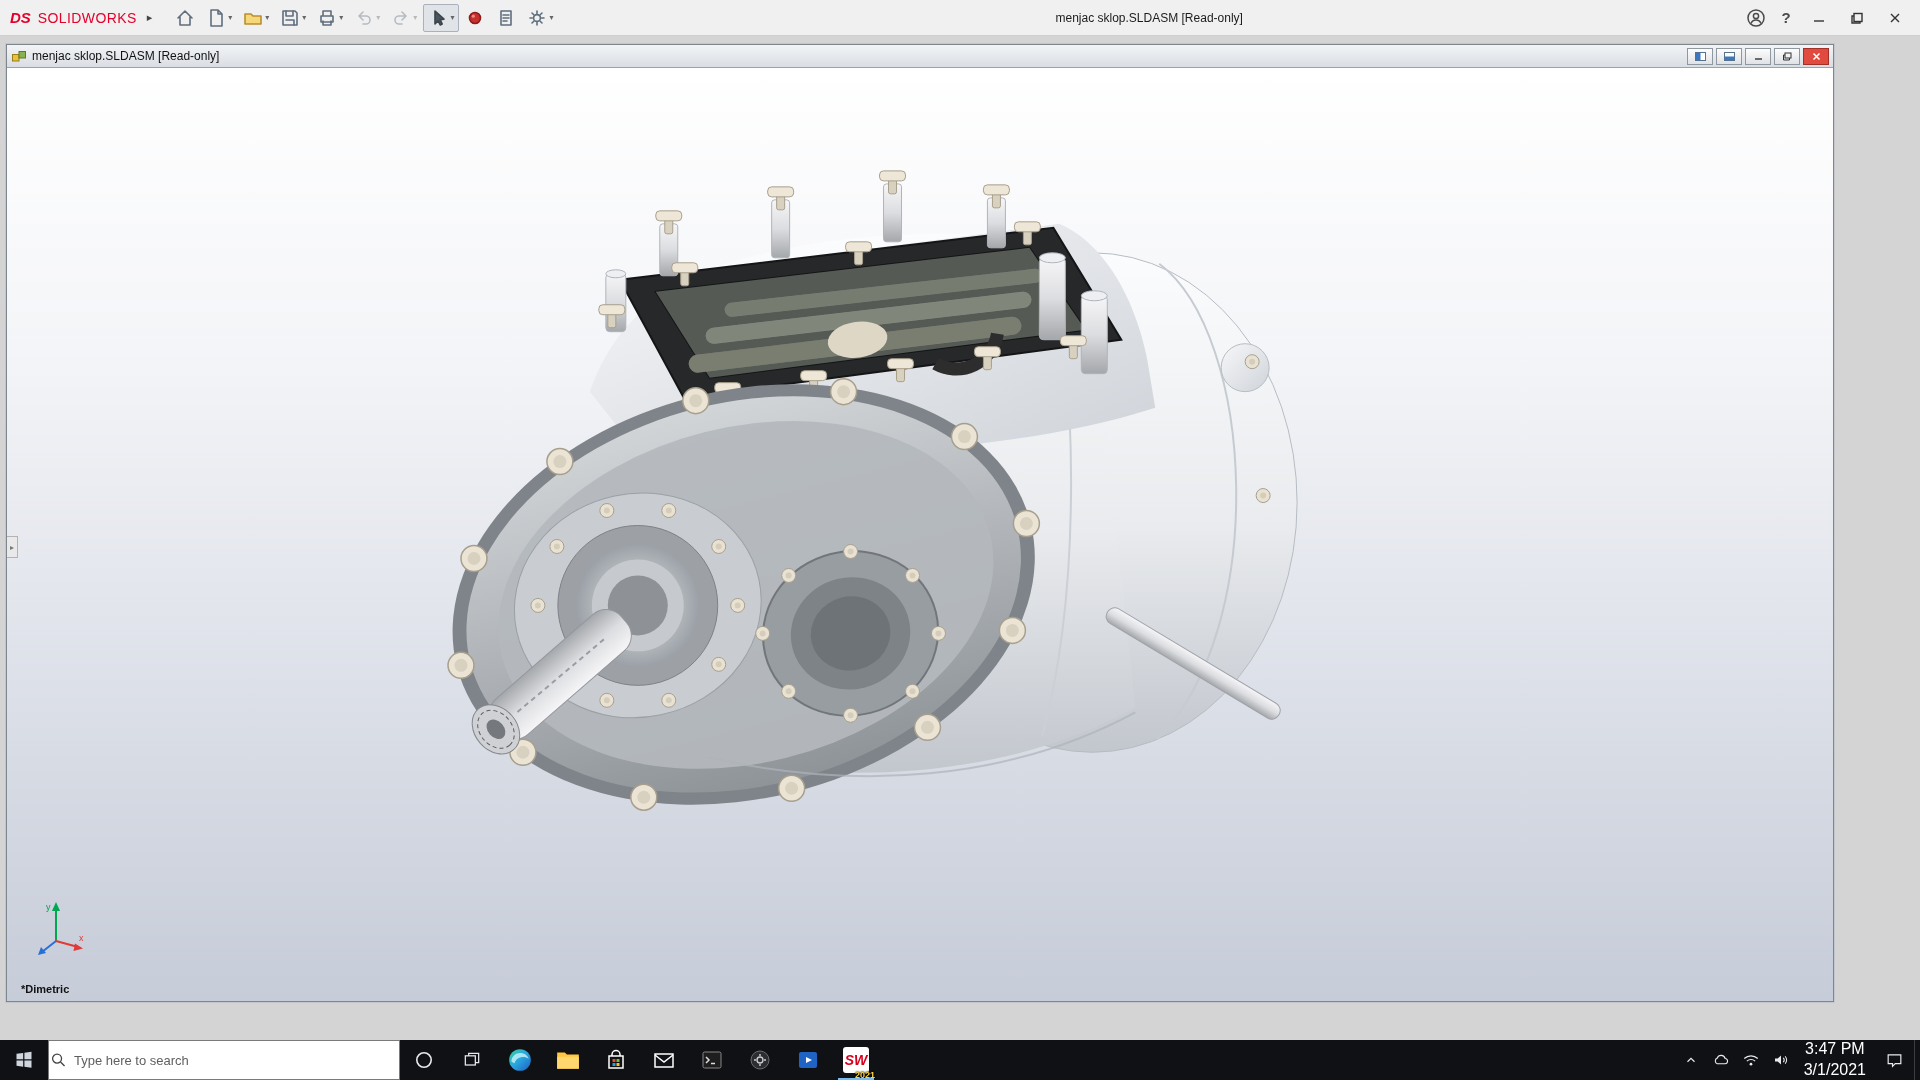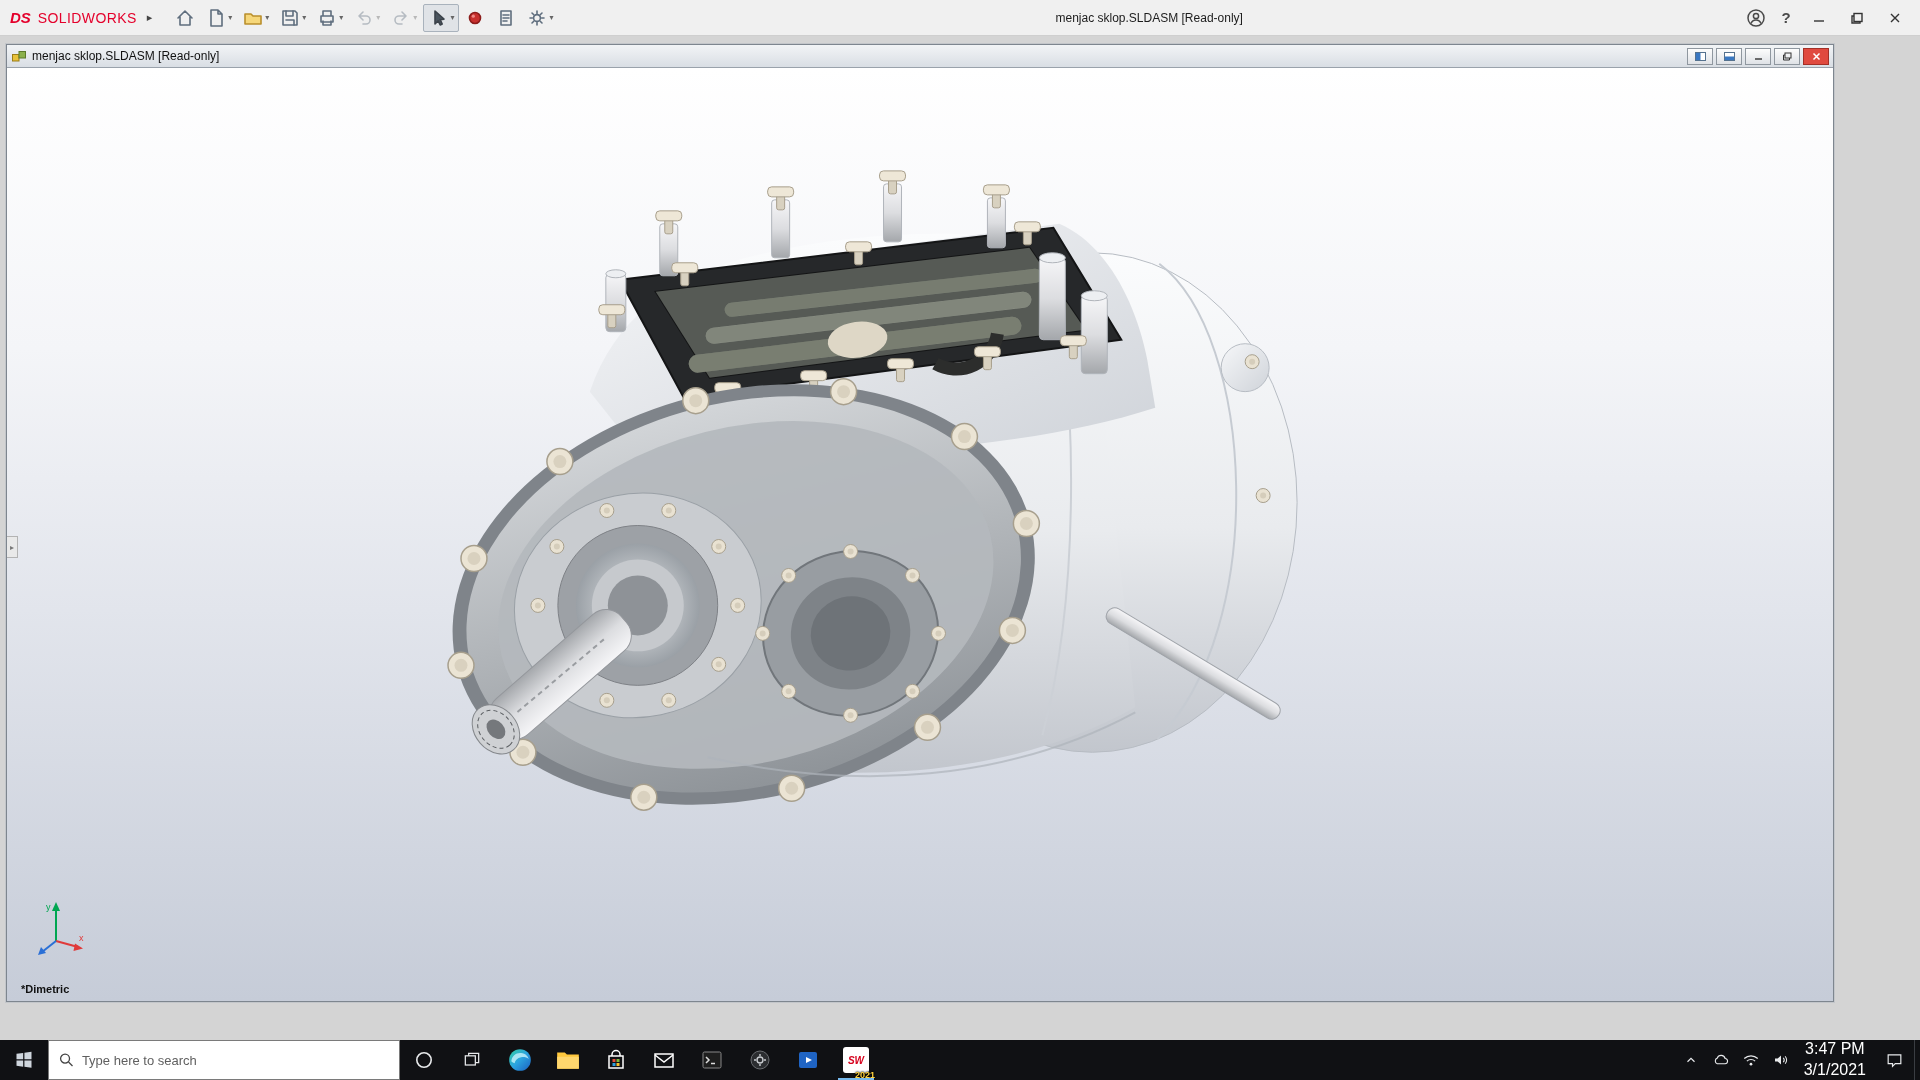--- a/index.html
+++ b/index.html
@@ -39,30 +39,30 @@
   #model{position:absolute;inset:0;width:100%;height:100%}
   #view-label{position:absolute;left:14px;bottom:6px;font-size:11px;font-weight:bold;color:#111}
   #triad{position:absolute;left:18px;bottom:42px}
   #fm-tab{position:absolute;left:0;top:468px;width:11px;height:22px;background:#e9e9e9;border:1px solid #b3b3b3;border-left:none;display:flex;align-items:center;justify-content:center;font-size:8px;color:#777}
 
   
   #taskbar{position:absolute;left:0;right:0;bottom:0;height:40px;background:#101114;display:flex;align-items:stretch;z-index:40}
   .tk-btn{width:48px;display:flex;align-items:center;justify-content:center;position:relative}
   .tk-btn svg{display:block}
   .tk-start{width:48px;display:flex;align-items:center;justify-content:center}
-  .search{width:352px;background:#ffffff;border:1px solid #7a7a7a;display:flex;align-items:center;gap:8px;padding:0 10px}
+  .search{width:352px;background:#ffffff;border:1px solid #7a7a7a;display:flex;align-items:center;gap:8px;padding:0 2px}
   .search input{border:0;outline:0;width:100%;font-size:13px;color:#333;font-family:"Liberation Sans",sans-serif;background:transparent}
   .search input::placeholder{color:#5f5f5f}
   .underbar{position:absolute;left:6px;right:6px;bottom:0;height:2px;background:#76b9ed}
   .tray{display:flex;align-items:stretch;margin-left:auto}
   .tray-btn{width:30px;display:flex;align-items:center;justify-content:center}
   .clock{display:flex;flex-direction:column;align-items:center;justify-content:center;color:#fff;font-size:16px;line-height:1.3;padding:0 8px;text-align:center}
   .show-desktop{width:6px;border-left:1px solid #3a3d42}
   .sw-ic{width:26px;height:26px;background:#fff;border-radius:3px;position:relative;display:flex;align-items:center;justify-content:center}
-  .sw-txt{color:#d6001c;font-weight:bold;font-style:italic;font-size:10px}
+  .sw-txt{color:#d6001c;font-weight:bold;font-style:italic;font-size:14px}
   .sw-badge{position:absolute;right:-6px;bottom:-7px;color:#ffd23e;font-size:9px;font-weight:bold;text-shadow:0 0 2px #000,0 0 2px #000}
 </style>
 </head>
 <body>
 
 <div id="screen">
 
   <header id="appbar">
     <div class="logo">
       <span class="mark">DS</span>

